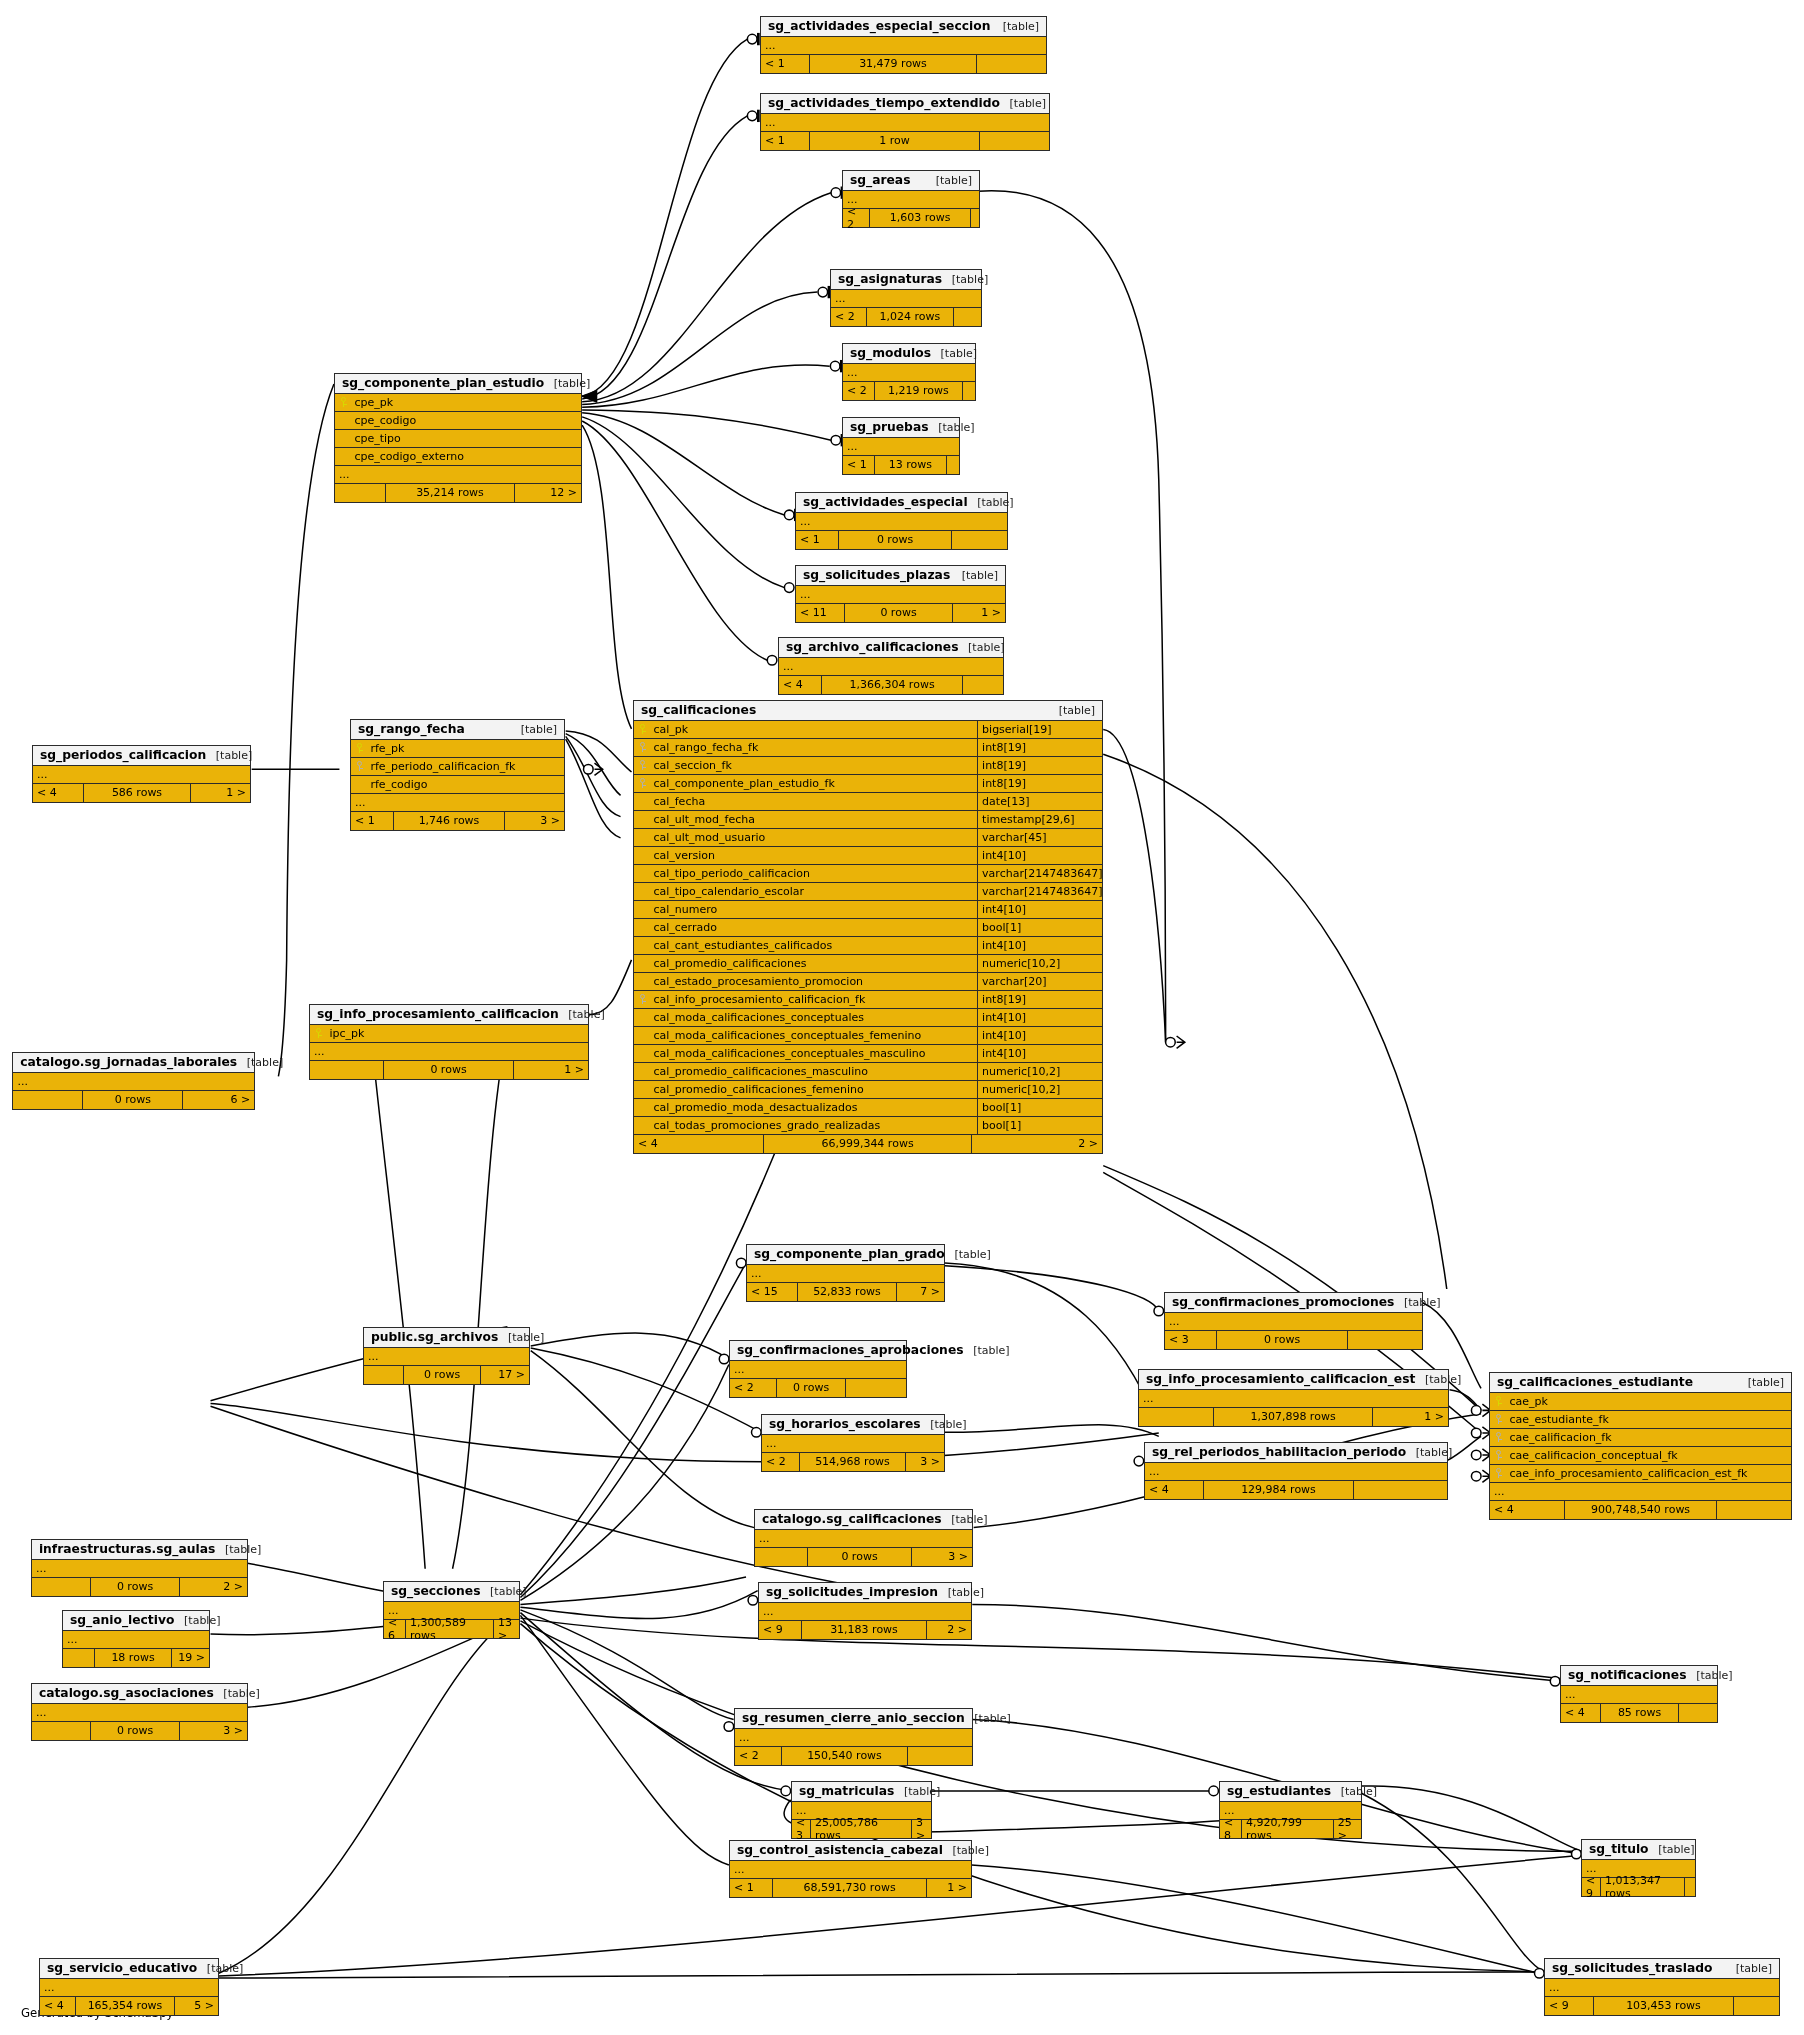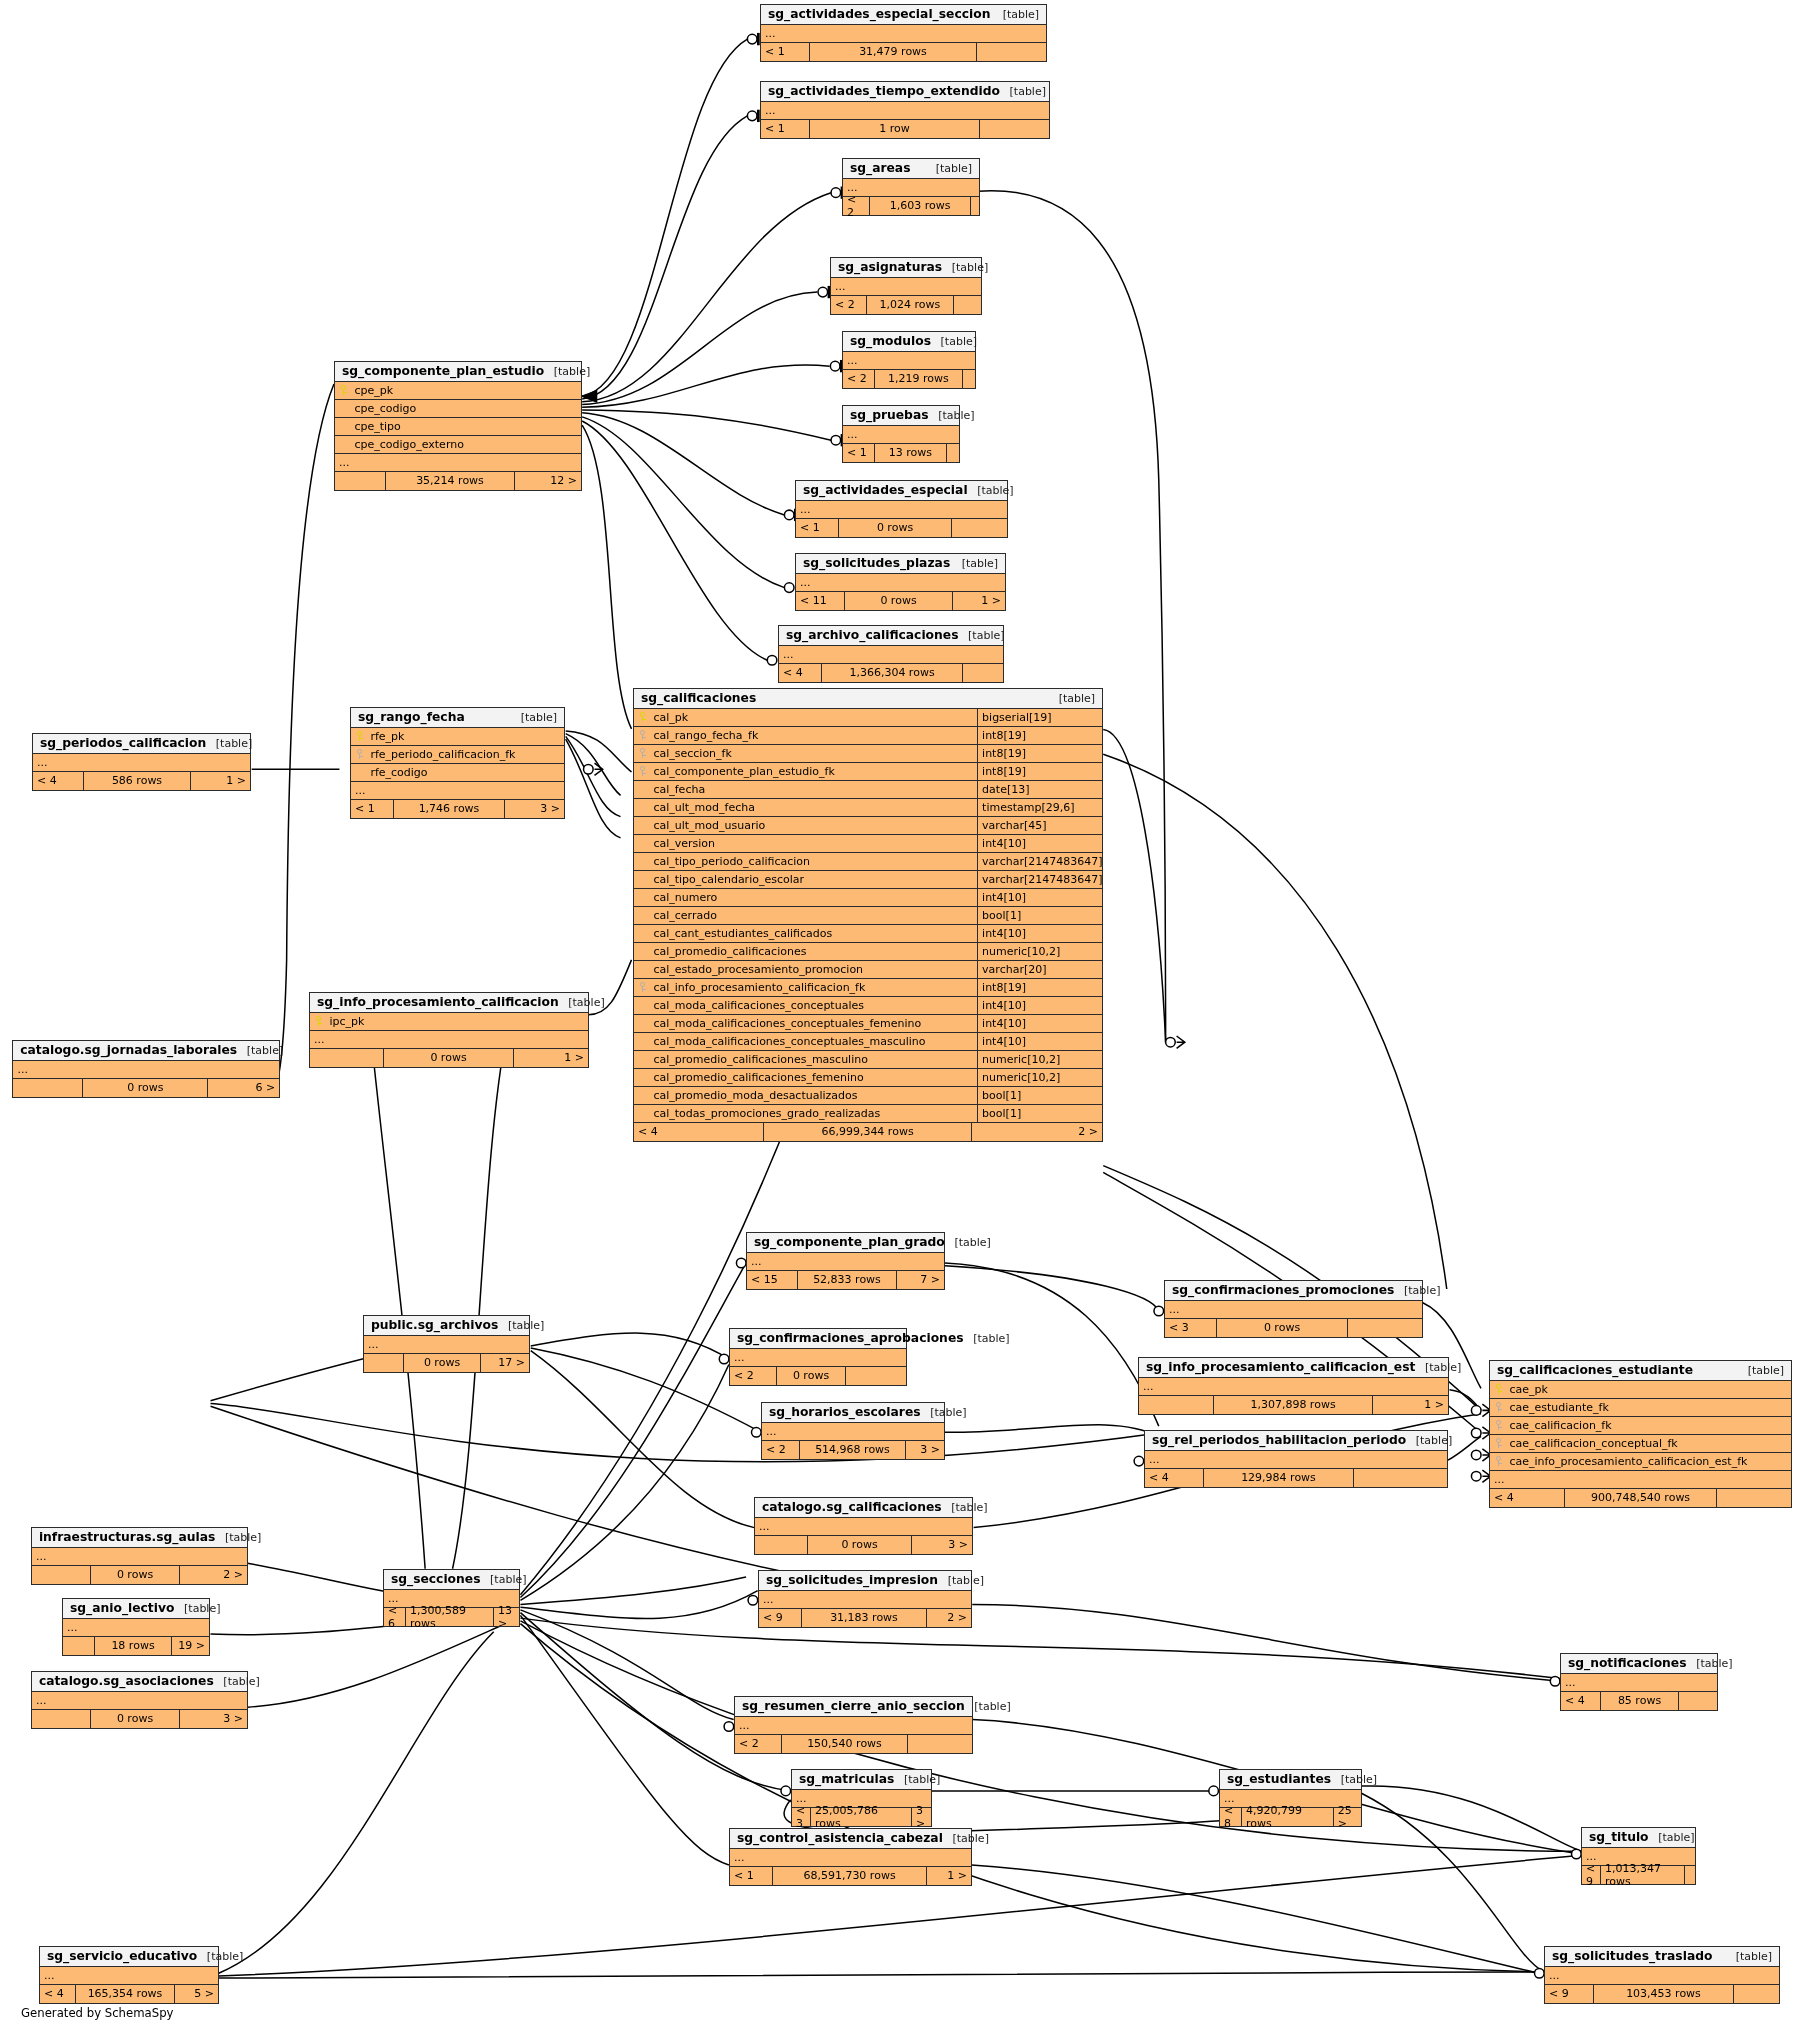--- a/index.html
+++ b/index.html
@@ -4,21 +4,21 @@
 <style>
   html,body{margin:0;padding:0;background:#ffffff;}
   body{font-family:"DejaVu Sans","Liberation Sans",sans-serif;}
   #canvas{position:relative;width:1804px;height:2035px;background:#fff;overflow:hidden;}
   svg#edges{position:absolute;left:0;top:0;width:1804px;height:2035px;pointer-events:none;}
   svg#edges path{fill:none;stroke:#000;stroke-width:2.2;}
   svg#edges circle.conn{fill:#fff;stroke:#000;stroke-width:2.2;}
   svg#edges path.crow{fill:none;stroke:#000;stroke-width:2.2;}
   svg#edges line.bar{stroke:#000;stroke-width:4;}
 
-  .tbl{position:absolute;border:1.4px solid #2b2b2b;background:#fdba74;box-sizing:border-box;}
+  .tbl{position:absolute;border:1.4px solid #2b2b2b;background:#eab308;box-sizing:border-box;margin-top:12px;}
   .tbl .hdr{background:#f3f3f3;border-bottom:1.4px solid #2b2b2b;
             display:flex;align-items:center;justify-content:space-between;
             padding:2.1px 6.9px 2.7px 6.9px;box-sizing:border-box;white-space:nowrap;}
   .tbl .hdr .nm{font-weight:bold;font-size:12.3px;color:#000;}
   .tbl .hdr .tg{font-size:11px;color:#1a1a1a;padding-left:9.6px;}
   .tbl .col{border-bottom:1px solid #2b2b2b;display:flex;align-items:center;
             box-sizing:border-box;height:18px;font-size:11px;white-space:nowrap;}
   .tbl .col:last-of-type{border-bottom:1.4px solid #2b2b2b;}
   .tbl .col .kslot{width:18px;flex:0 0 18px;display:flex;align-items:center;justify-content:center;}
   .tbl .col .cname{flex:1 1 auto;padding-left:1.4px;overflow:hidden;}
@@ -553,21 +553,21 @@
         </span>
         <span class="cname">ipc_pk</span>
       </div>
       <div class="ell">...</div>
       <div class="foot">
         <div class="f1" style="width: 74px;"></div>
         <div class="f2">0 rows</div>
         <div class="f3" style="width: 74px;">1 &gt;</div>
       </div>
     </div>
-    <div class="tbl" style="left: 12.3px; top: 1040px; width: 268px;">
+    <div class="tbl" style="left: 12.3px; top: 1040px; width: 243px;">
       <div class="hdr">
         <span class="nm">catalogo.sg_jornadas_laborales</span>
         <span class="tg">[table]</span>
       </div>
       <div class="ell">...</div>
       <div class="foot">
         <div class="f1" style="width: 70px;"></div>
         <div class="f2">0 rows</div>
         <div class="f3" style="width: 71px;">6 &gt;</div>
       </div>

